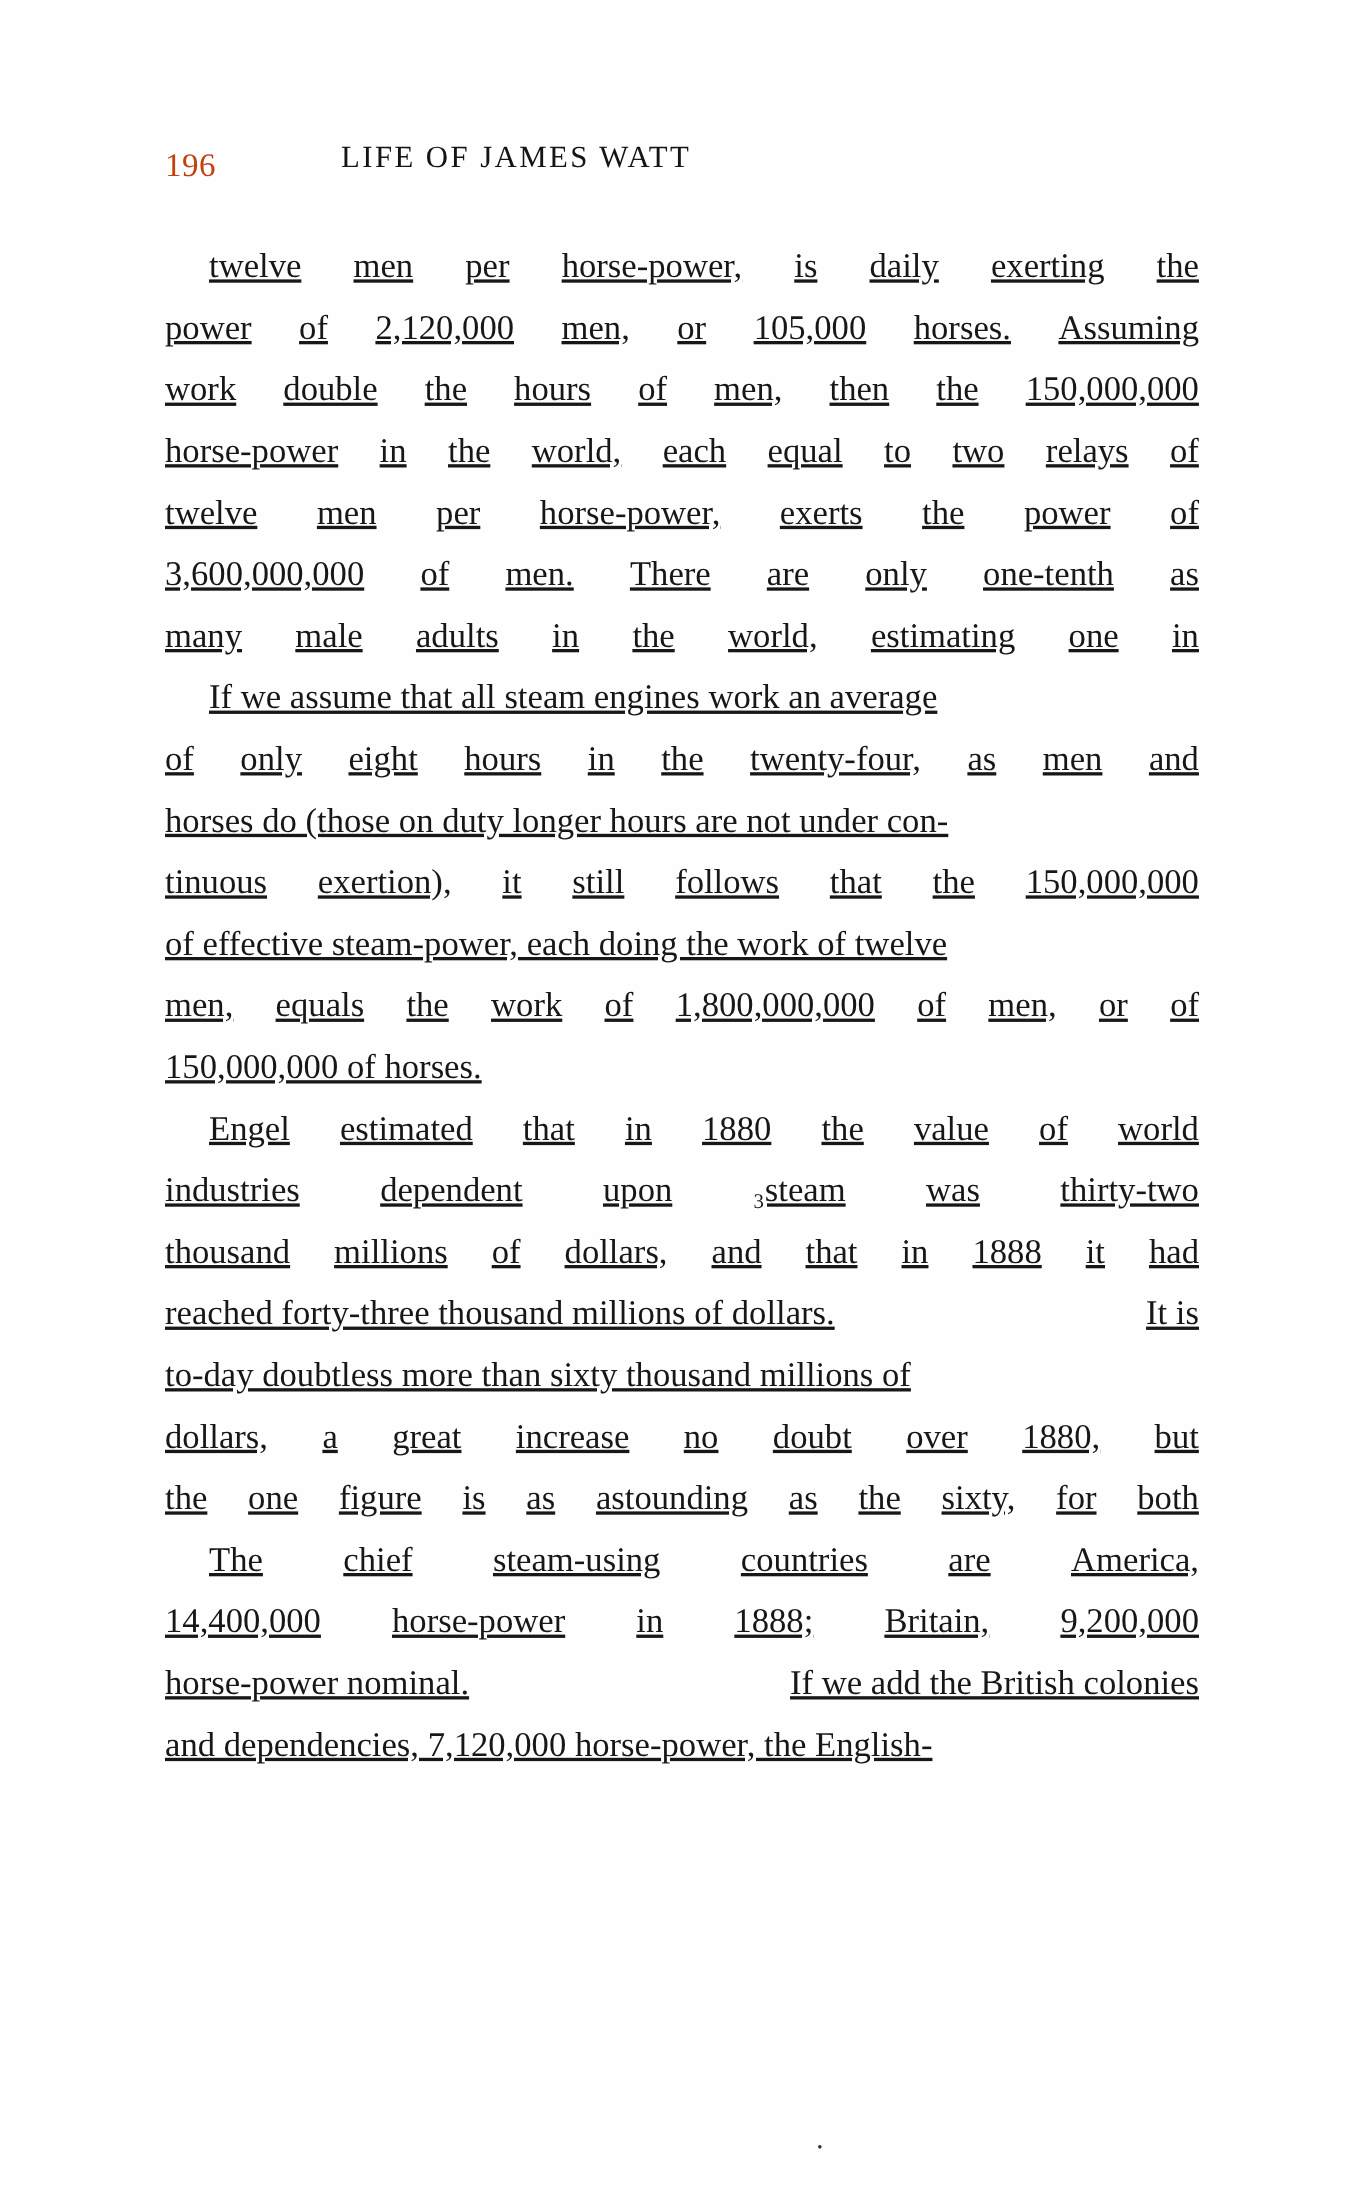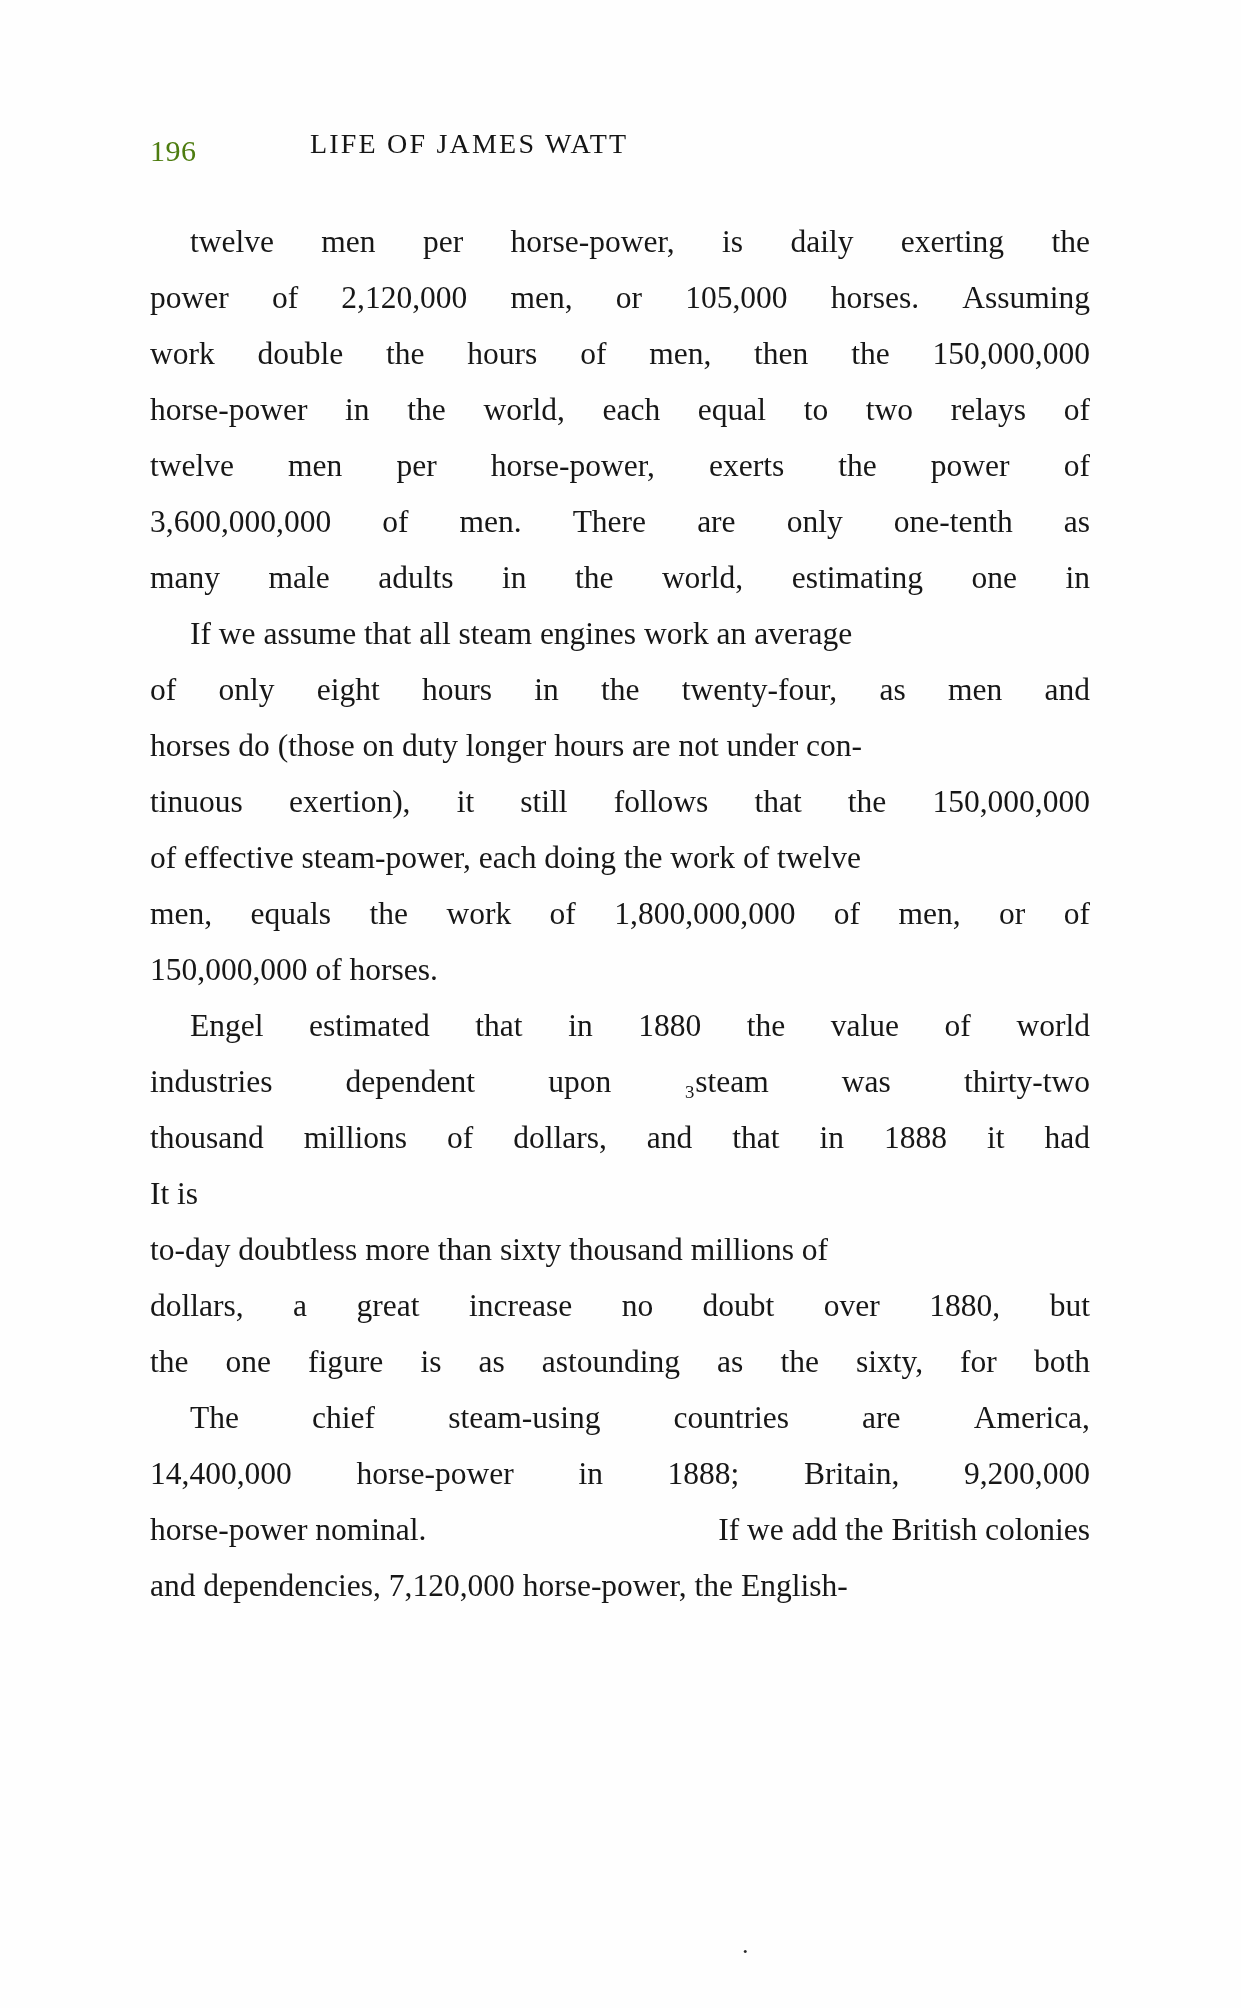--- a/index.html
+++ b/index.html
@@ -29,21 +29,21 @@
     top: 128px;
     width: 720px;
     height: 46px;
   }
   .folio {
     position: absolute;
     left: 0;
     top: 6px;
     font-size: 30px;
     letter-spacing: 0.5px;
-    color: #4d7c0f;
+    color: #c2410c;
   }
   .running-head {
     position: absolute;
     left: 160px;
     top: 0;
     font-size: 28px;
     letter-spacing: 2.2px;
     color: #151515;
     white-space: nowrap;
   }
@@ -55,20 +55,21 @@
   }
   .para {
     font-size: 31.5px;
     line-height: 56px;
     color: #171717;
     margin: 0;
   }
   .para .line {
     display: block;
     white-space: nowrap;
+    text-decoration: underline;
   }
   
   .para .line.just {
     display: flex;
     justify-content: space-between;
     width: 100%;
   }
   .para .line.just > span {
     white-space: pre;
   }
@@ -240,20 +241,21 @@
           <span>of</span>
           <span>dollars,</span>
           <span>and</span>
           <span>that</span>
           <span>in</span>
           <span>1888</span>
           <span>it</span>
           <span>had</span>
         </span>
         <span class="line just">
+          <span>reached forty-three thousand millions of dollars.</span>
           <span>It is</span>
         </span>
         <span class="line last">to-day doubtless more than sixty thousand millions of</span>
         <span class="line just">
           <span>dollars,</span>
           <span>a</span>
           <span>great</span>
           <span>increase</span>
           <span>no</span>
           <span>doubt</span>

